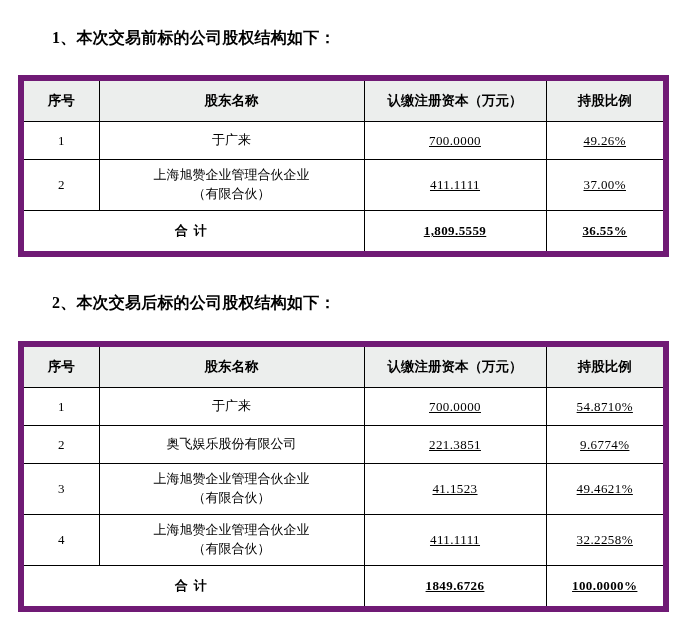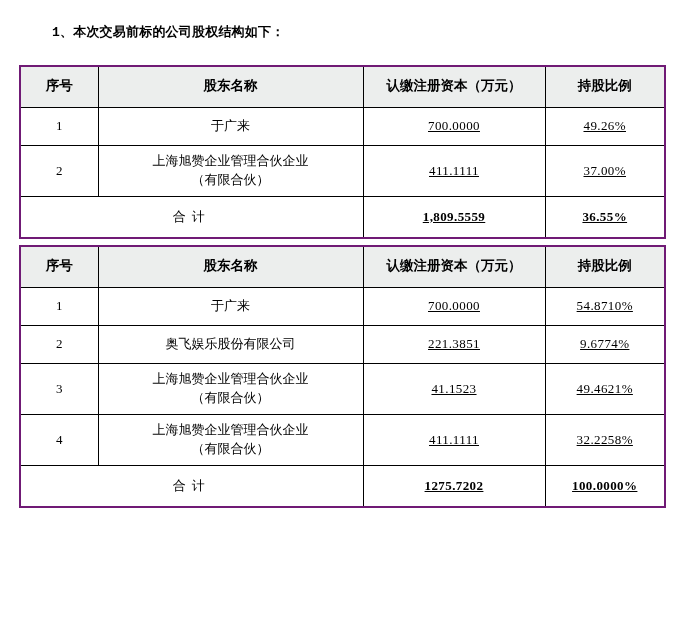--- a/index.html
+++ b/index.html
@@ -18,36 +18,35 @@
     position: relative;
     width: 685px;
     height: 622px;
     box-sizing: border-box;
     padding: 0;
   }
   .section {
     padding: 0 18px;
   }
   .intro {
-    font-size: 13px;
+    font-size: 16px;
     line-height: 1.5;
     padding-left: 34px;
     font-weight: 600;
     letter-spacing: 0.2px;
-    font-family: Liberation Mono, monospace;
   }
   .intro-1 { padding-top: 10px; padding-bottom: 9px; }
   .intro-2 { padding-top: 18px; padding-bottom: 10px; }
 
   table.equity {
     border-collapse: collapse;
     width: 645px;
-    margin: 6px auto;
+    margin: 0 auto;
     table-layout: fixed;
-    border: 2px solid #701a75;
+    border: 6px solid #701a75;
   }
   table.equity th,
   table.equity td {
     border: 1px solid #000000;
     text-align: center;
     vertical-align: middle;
     font-size: 13px;
     padding: 0 4px;
     line-height: 1.35;
   }
@@ -77,21 +76,21 @@
     display: block;
     line-height: 1.45;
   }
   .num {
     font-family: "Liberation Serif", "DejaVu Serif", serif;
     letter-spacing: 0.4px;
     text-decoration: underline;
   }
   .total-label {
     letter-spacing: 6px;
-    font-weight: normal;
+    font-weight: bold;
   }
 </style>
 </head>
 <body>
 
 <div class="page">
 
   <div class="section">
     <p class="intro intro-1">1、本次交易前标的公司股权结构如下：</p>
 
@@ -133,20 +132,21 @@
             <span class="total-label">合计</span>
           </td>
           <td class="num">1,809.5559</td>
           <td class="num">36.55%</td>
         </tr>
       </tbody>
     </table>
   </div>
 
   <div class="section">
+    <p class="intro intro-2">2、本次交易后标的公司股权结构如下：</p>
 
     <table class="equity">
       <colgroup>
         <col class="col-no">
           <col class="col-name">
           <col class="col-cap">
           <col class="col-pct">
       </colgroup>
       <thead>
         <tr>
@@ -188,20 +188,20 @@
             <span class="name-two-lines">上海旭赞企业管理合伙企业</span>
             <span class="name-two-lines">（有限合伙）</span>
           </td>
           <td class="num">411.1111</td>
           <td class="num">32.2258%</td>
         </tr>
         <tr class="total">
           <td colspan="2">
             <span class="total-label">合计</span>
           </td>
-          <td class="num">1275.7202</td>
+          <td class="num">1849.6726</td>
           <td class="num">100.0000%</td>
         </tr>
       </tbody>
     </table>
   </div>
 
 </div>
 
 </body></html>

